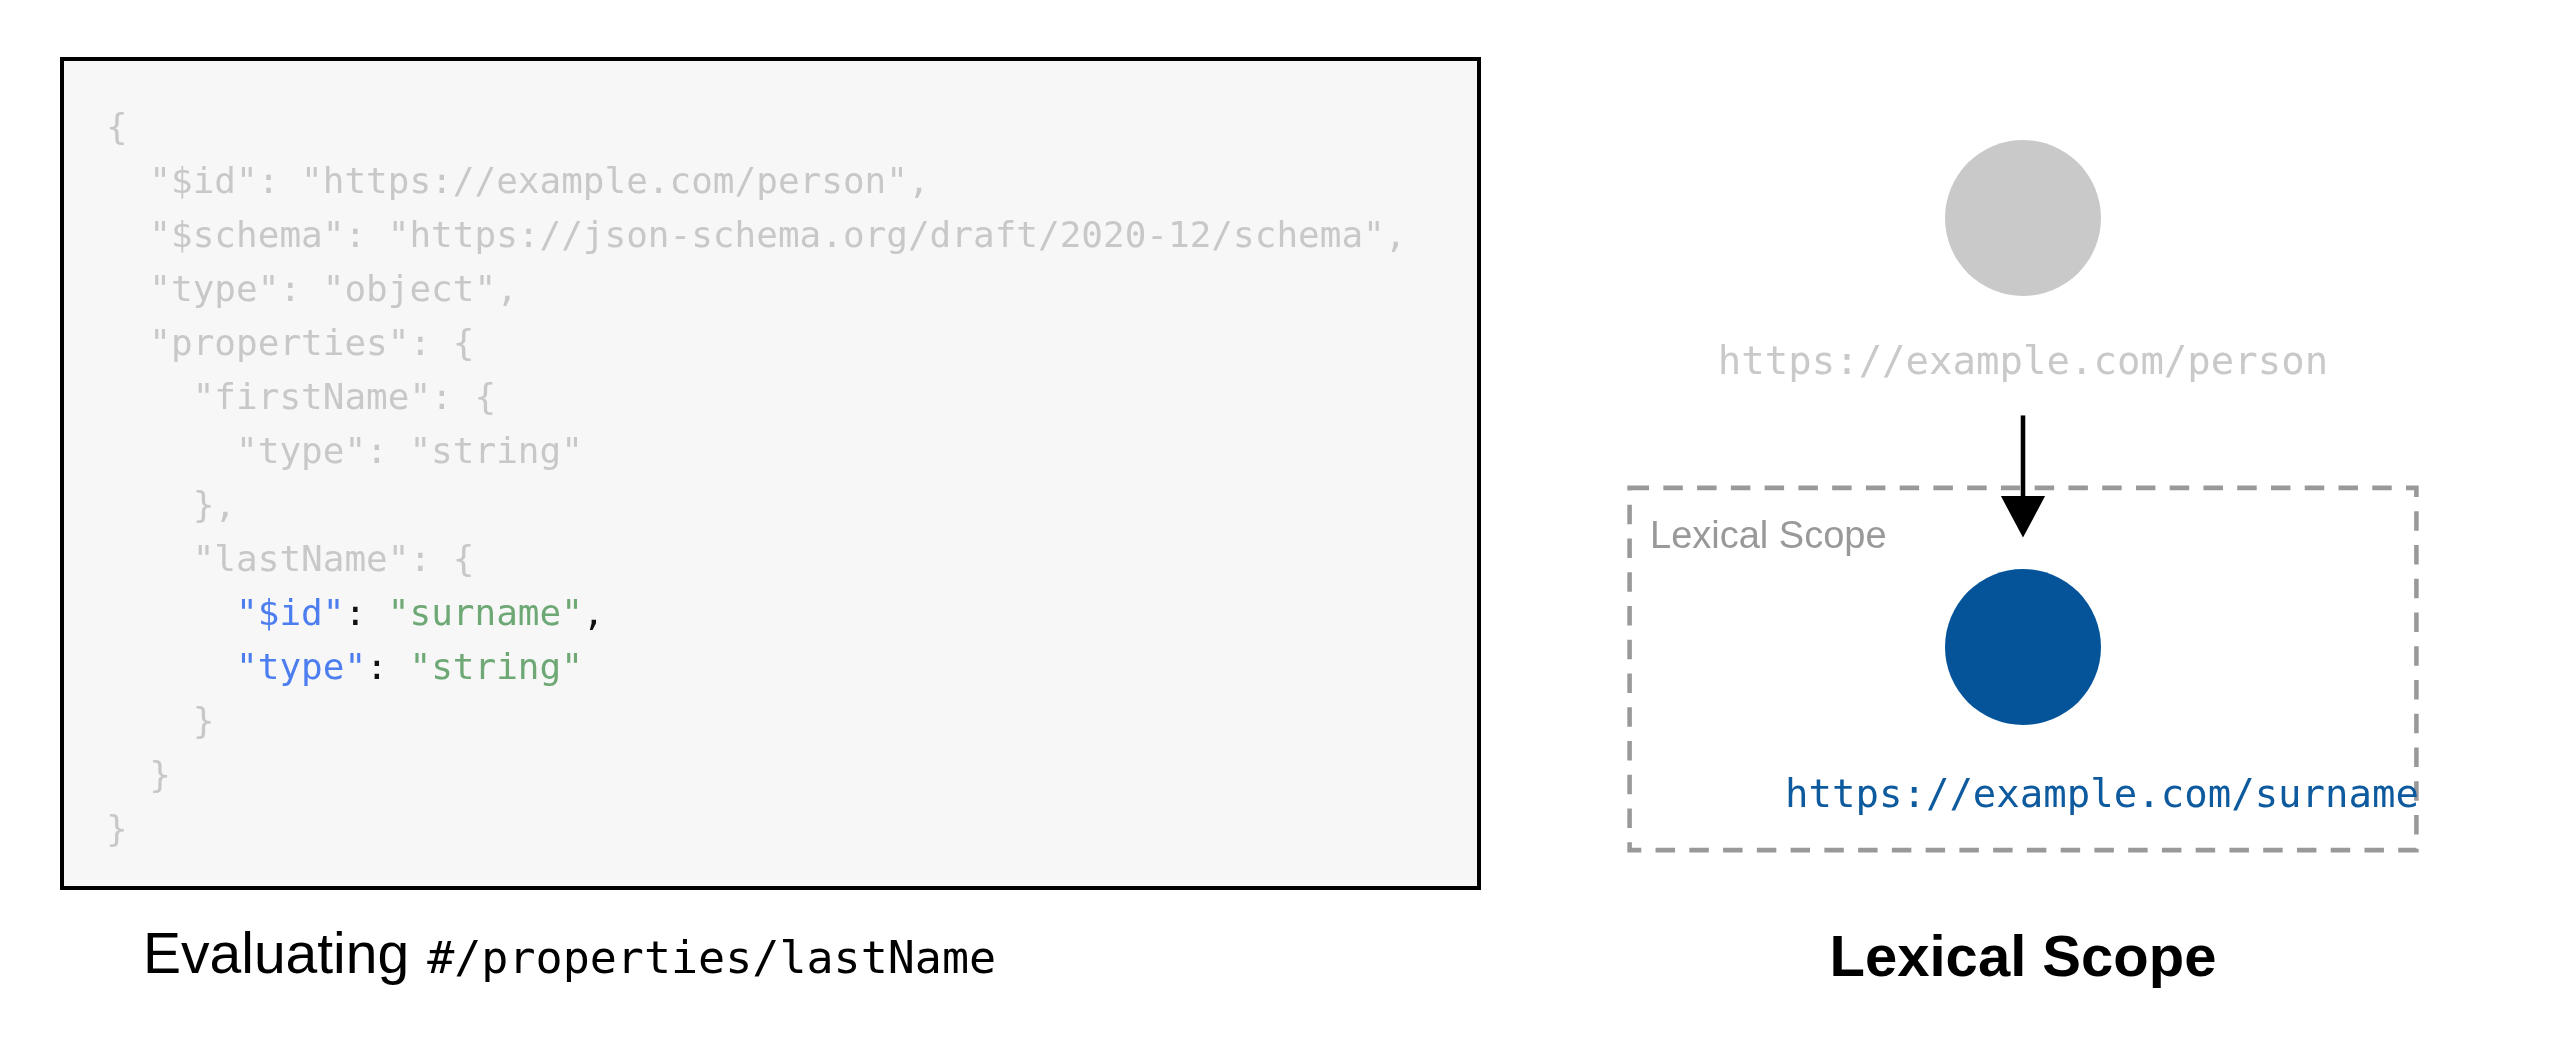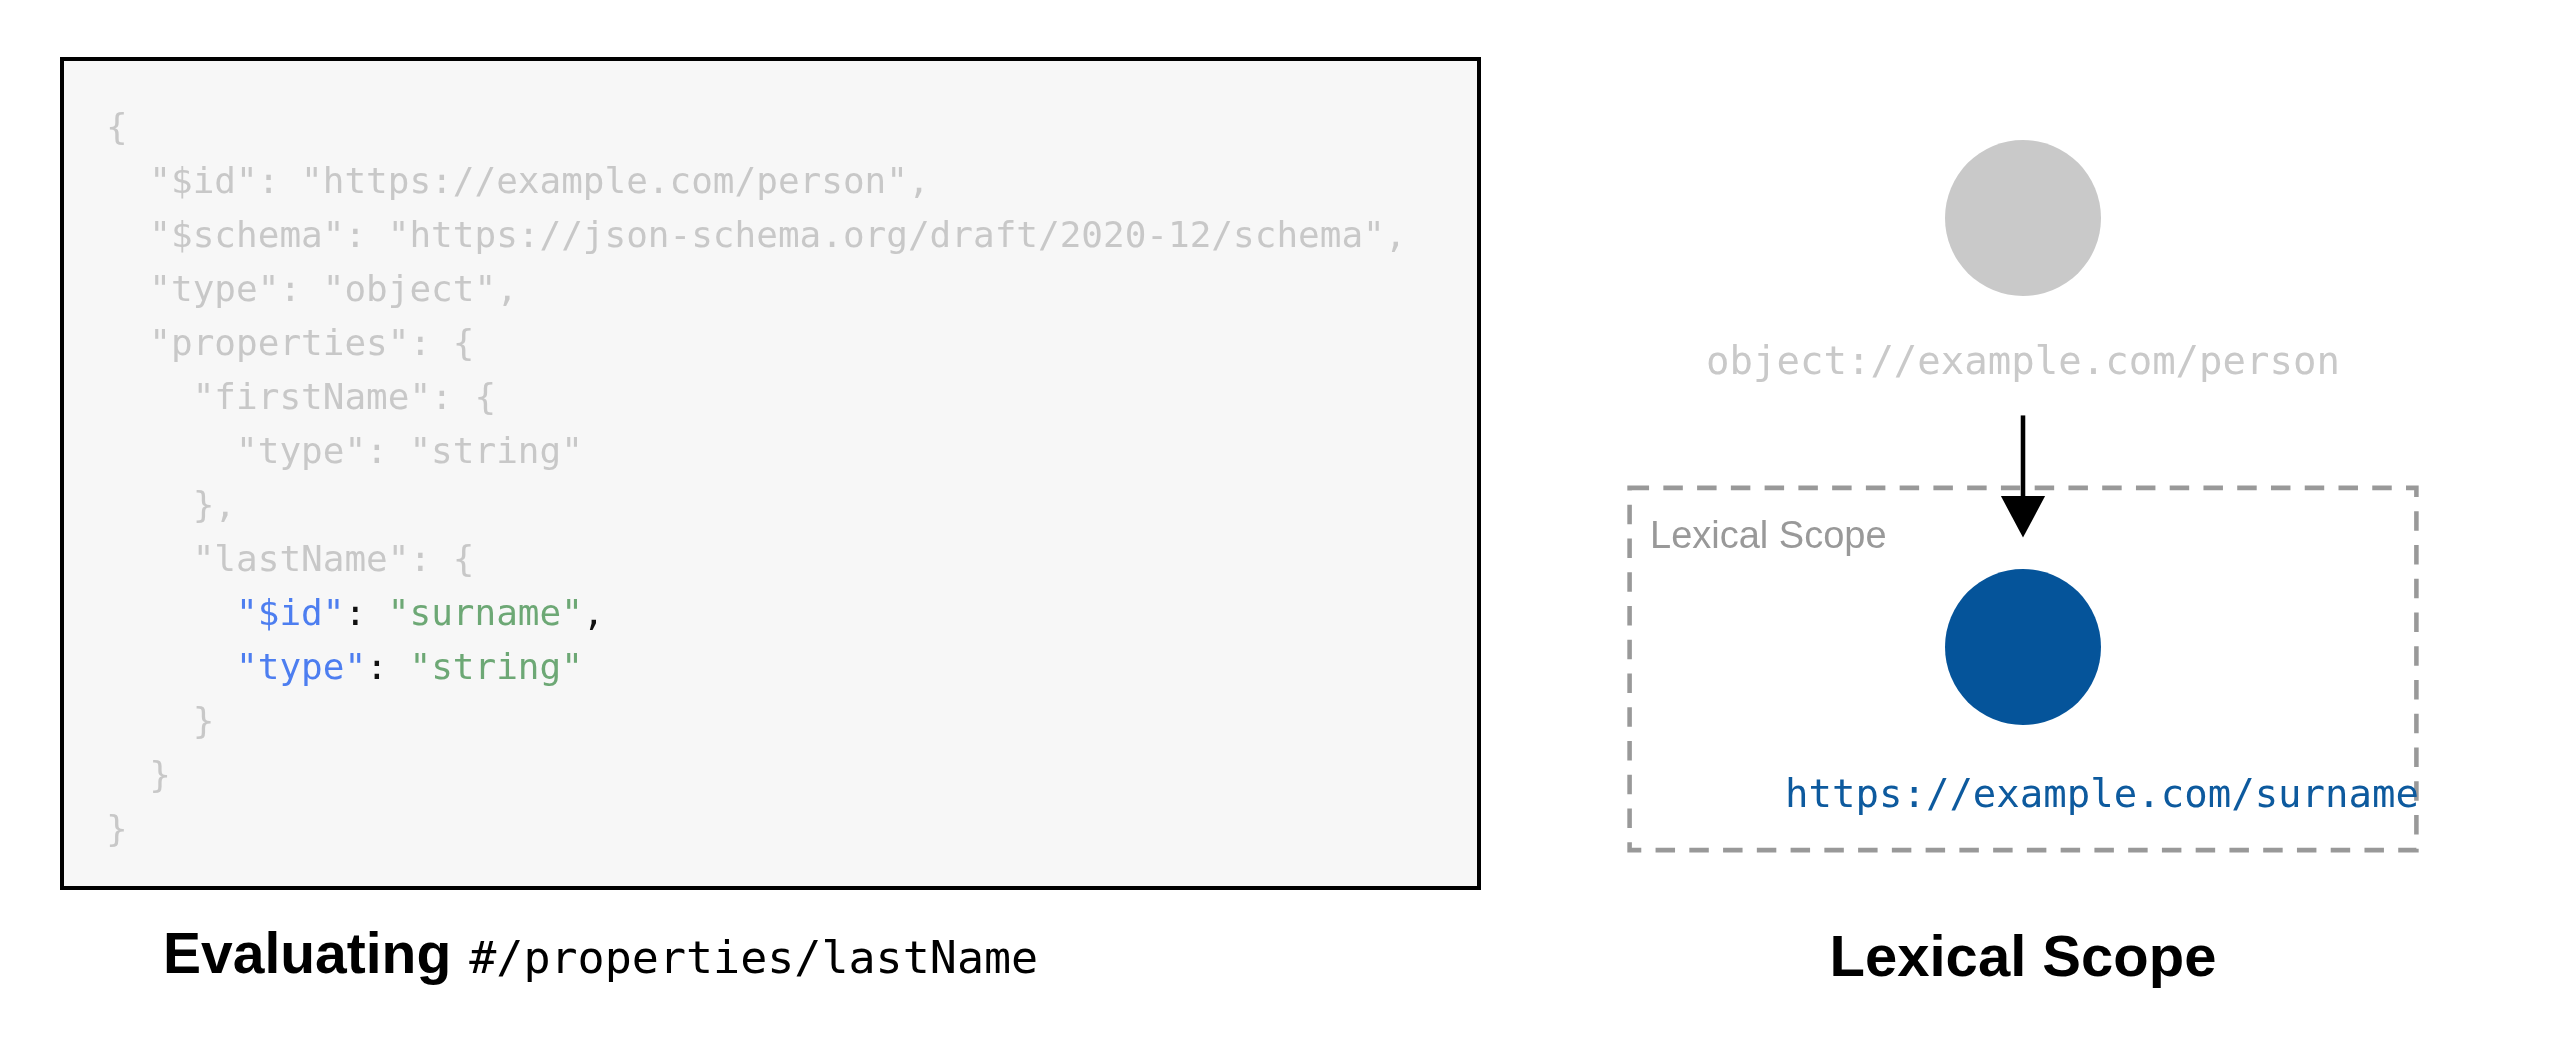--- a/index.html
+++ b/index.html
@@ -35,24 +35,23 @@
   .tok-str   { color: var(--code_string); }
   .tok-punct { color: var(--code_punct); }
 
   .left-caption {
     position: absolute;
     left: 143px; top: 920px;
     white-space: nowrap;
   }
   .caption-bold {
     font-family: "Liberation Sans", sans-serif;
-    font-weight: bold;
+    font-weight: normal;
     font-size: 57px;
     color: var(--caption_color);
-    margin-left: 20px;
   }
   .caption-mono {
     font-family: "DejaVu Sans Mono", "Liberation Mono", monospace;
     font-size: 45px;
     margin-left: 18px;
     color: var(--caption_color);
   }
 
   
   .node-circle {
@@ -113,21 +112,21 @@
 <div class="code-box">
   <div class="code-block"><div class="code-line"><span class="tok-muted">{</span></div><div class="code-line"><span class="tok-muted">  "$id": "https://example.com/person",</span></div><div class="code-line"><span class="tok-muted">  "$schema": "https://json-schema.org/draft/2020-12/schema",</span></div><div class="code-line"><span class="tok-muted">  "type": "object",</span></div><div class="code-line"><span class="tok-muted">  "properties": {</span></div><div class="code-line"><span class="tok-muted">    "firstName": {</span></div><div class="code-line"><span class="tok-muted">      "type": "string"</span></div><div class="code-line"><span class="tok-muted">    },</span></div><div class="code-line"><span class="tok-muted">    "lastName": {</span></div><div class="code-line"><span class="tok-muted">      </span><span class="tok-key">"$id"</span><span class="tok-punct">: </span><span class="tok-str">"surname"</span><span class="tok-punct">,</span></div><div class="code-line"><span class="tok-muted">      </span><span class="tok-key">"type"</span><span class="tok-punct">: </span><span class="tok-str">"string"</span></div><div class="code-line"><span class="tok-muted">    }</span></div><div class="code-line"><span class="tok-muted">  }</span></div><div class="code-line"><span class="tok-muted">}</span></div></div>
 </div>
 
 <div class="left-caption">
   <span class="caption-bold">Evaluating</span><span class="caption-mono">#/properties/lastName</span>
 </div>
 
 <div class="node-circle parent-node"></div>
 
-<div class="url-label parent-url">object://example.com/person</div>
+<div class="url-label parent-url">https://example.com/person</div>
 
 <svg class="arrow-down" viewBox="0 0 80 195" xmlns="http://www.w3.org/2000/svg">
   <line x1="40" y1="2" x2="40" y2="132" stroke="#000000" stroke-width="7"></line>
   <polygon points="6,126 74,126 40,190" fill="#000000"></polygon>
 </svg>
 
 <svg class="scope-box" viewBox="0 0 1220 566" xmlns="http://www.w3.org/2000/svg">
   <rect x="4" y="4" width="1212" height="558" fill="none" stroke="#999999" stroke-width="7" stroke-dasharray="30 22"></rect>
 </svg>
 

